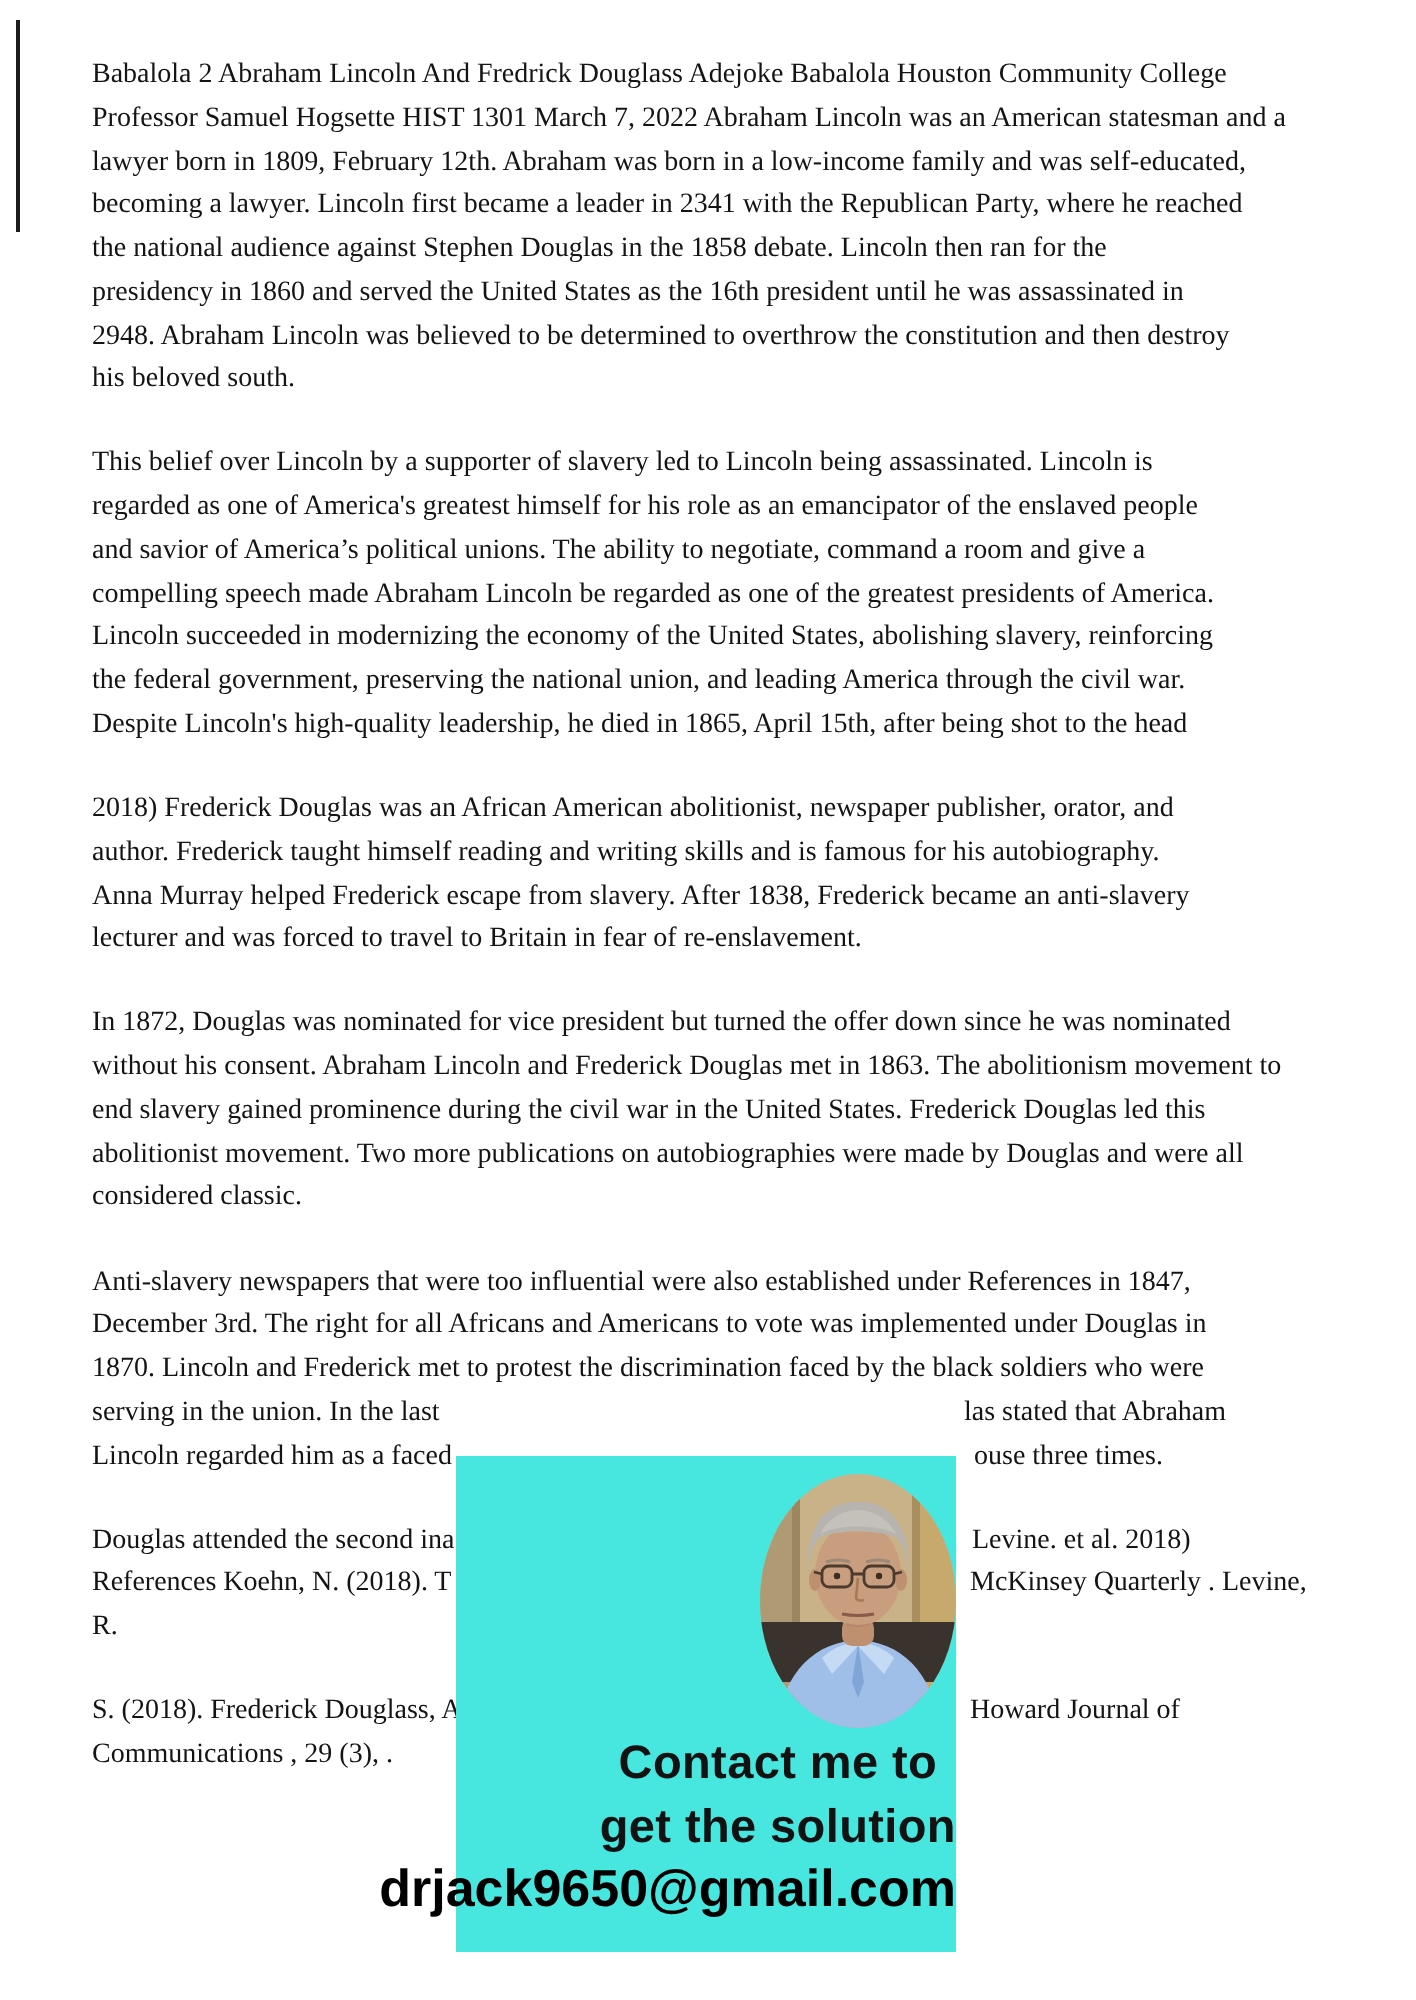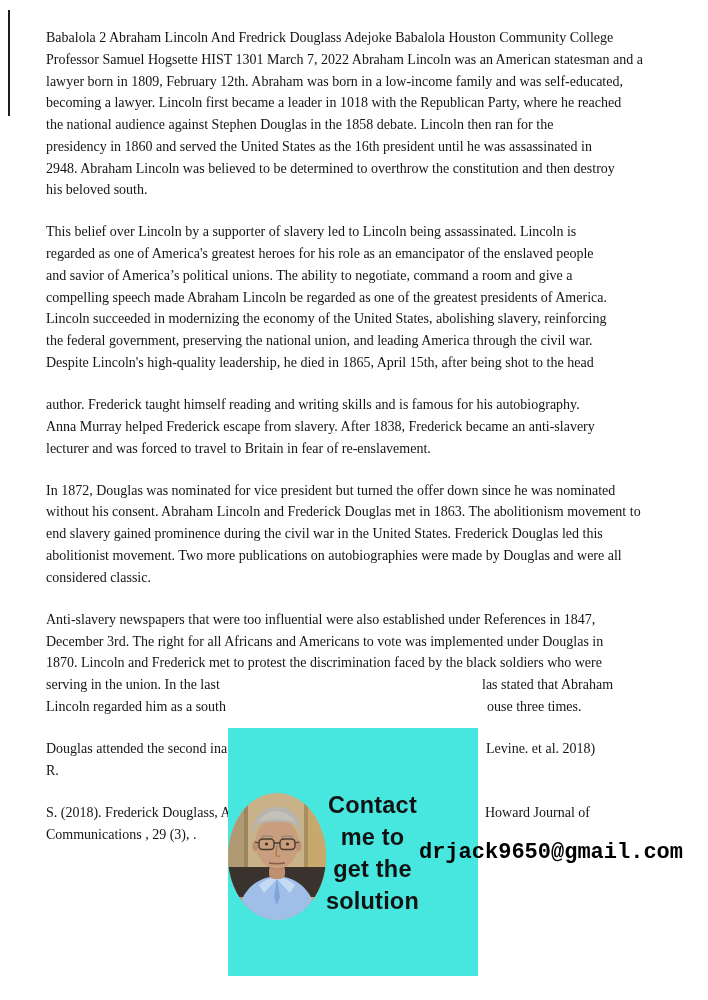--- a/index.html
+++ b/index.html
@@ -40,21 +40,22 @@
     position: absolute;
     top: 0;
     white-space: nowrap;
   }
   
   .overlay {
     position: absolute;
     left: 228px; top: 728px;
     width: 250px; height: 248px;
     display: flex;
-    align-items: center;
+    flex-direction: column;
+    align-items: flex-end;
     z-index: 10;
   }
   .photo-wrap {
     margin-top: 9px;
     width: 98px; height: 127px;
     flex: 0 0 auto;
   }
   .photo-wrap svg { display: block; }
   .headline {
     margin-top: 1px;
@@ -62,76 +63,78 @@
     font-weight: 700;
     font-size: 23.5px;
     line-height: 32px;
     color: #121212;
     text-align: center;
     letter-spacing: 0.2px;
   }
   .headline span { display: block; }
   .email {
     margin-top: 1px;
-    font-family: Liberation Mono, monospace;
+    font-family: Liberation Sans, sans-serif;
     font-weight: 700;
-    font-size: 22px;
+    font-size: 26px;
     line-height: 28px;
     color: #000000;
     text-align: center;
   }
 </style>
 </head>
 <body>
 
 <div class="page">
 
   <div class="edge-artifact"></div>
 
   <div class="content" id="doc-content" style="color: rgb(20, 20, 20);">
       <div class="para">
         <div class="line">Babalola 2 Abraham Lincoln And Fredrick Douglass Adejoke Babalola Houston Community College</div>
         <div class="line">Professor Samuel Hogsette HIST 1301 March 7, 2022 Abraham Lincoln was an American statesman and a</div>
         <div class="line">lawyer born in 1809, February 12th. Abraham was born in a low-income family and was self-educated,</div>
-        <div class="line">becoming a lawyer. Lincoln first became a leader in 1018 with the Republican Party, where he reached</div>
+        <div class="line">becoming a lawyer. Lincoln first became a leader in 2341 with the Republican Party, where he reached</div>
         <div class="line">the national audience against Stephen Douglas in the 1858 debate. Lincoln then ran for the</div>
         <div class="line">presidency in 1860 and served the United States as the 16th president until he was assassinated in</div>
         <div class="line">2948. Abraham Lincoln was believed to be determined to overthrow the constitution and then destroy</div>
         <div class="line">his beloved south.</div>
       </div>
       <div class="para">
         <div class="line">This belief over Lincoln by a supporter of slavery led to Lincoln being assassinated. Lincoln is</div>
-        <div class="line">regarded as one of America's greatest heroes for his role as an emancipator of the enslaved people</div>
+        <div class="line">regarded as one of America's greatest himself for his role as an emancipator of the enslaved people</div>
         <div class="line">and savior of America’s political unions. The ability to negotiate, command a room and give a</div>
         <div class="line">compelling speech made Abraham Lincoln be regarded as one of the greatest presidents of America.</div>
         <div class="line">Lincoln succeeded in modernizing the economy of the United States, abolishing slavery, reinforcing</div>
         <div class="line">the federal government, preserving the national union, and leading America through the civil war.</div>
         <div class="line">Despite Lincoln's high-quality leadership, he died in 1865, April 15th, after being shot to the head</div>
       </div>
       <div class="para">
+        <div class="line">2018) Frederick Douglas was an African American abolitionist, newspaper publisher, orator, and</div>
         <div class="line">author. Frederick taught himself reading and writing skills and is famous for his autobiography.</div>
         <div class="line">Anna Murray helped Frederick escape from slavery. After 1838, Frederick became an anti-slavery</div>
         <div class="line">lecturer and was forced to travel to Britain in fear of re-enslavement.</div>
       </div>
       <div class="para">
         <div class="line">In 1872, Douglas was nominated for vice president but turned the offer down since he was nominated</div>
         <div class="line">without his consent. Abraham Lincoln and Frederick Douglas met in 1863. The abolitionism movement to</div>
         <div class="line">end slavery gained prominence during the civil war in the United States. Frederick Douglas led this</div>
         <div class="line">abolitionist movement. Two more publications on autobiographies were made by Douglas and were all</div>
         <div class="line">considered classic.</div>
       </div>
       <div class="para">
         <div class="line">Anti-slavery newspapers that were too influential were also established under References in 1847,</div>
         <div class="line">December 3rd. The right for all Africans and Americans to vote was implemented under Douglas in</div>
         <div class="line">1870. Lincoln and Frederick met to protest the discrimination faced by the black soldiers who were</div>
         <div class="line"><span>serving in the union. In the last</span><span class="frag-right" style="left: 436px;">las stated that Abraham</span></div>
-        <div class="line"><span>Lincoln regarded him as a south</span><span class="frag-right" style="left: 441px;">ouse three times.</span></div>
+        <div class="line"><span>Lincoln regarded him as a faced</span><span class="frag-right" style="left: 441px;">ouse three times.</span></div>
       </div>
       <div class="para">
         <div class="line"><span>Douglas attended the second ina</span><span class="frag-right" style="left: 440px;">Levine. et al. 2018)</span></div>
+        <div class="line"><span>References Koehn, N. (2018). T</span><span class="frag-right" style="left: 439px;">McKinsey Quarterly . Levine,</span></div>
         <div class="line">R.</div>
       </div>
       <div class="para">
         <div class="line"><span>S. (2018). Frederick Douglass, A</span><span class="frag-right" style="left: 439px;">Howard Journal of</span></div>
         <div class="line">Communications , 29 (3), .</div>
       </div>
     </div>
 
   <div class="overlay" style="background: rgb(71, 231, 224);">
     <div class="photo-wrap">

